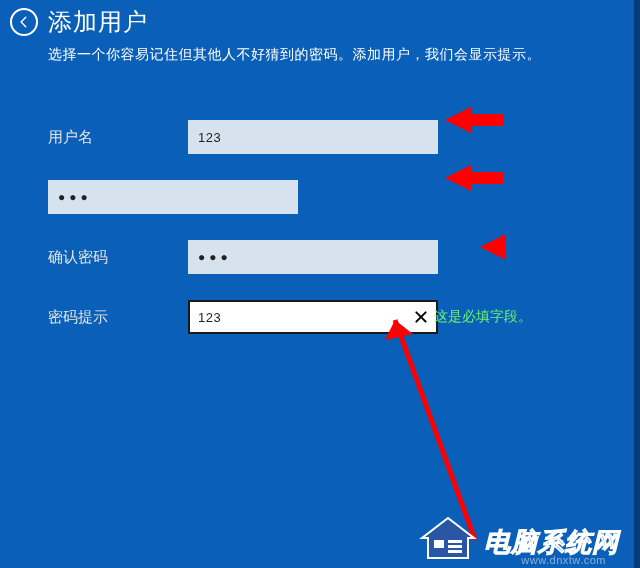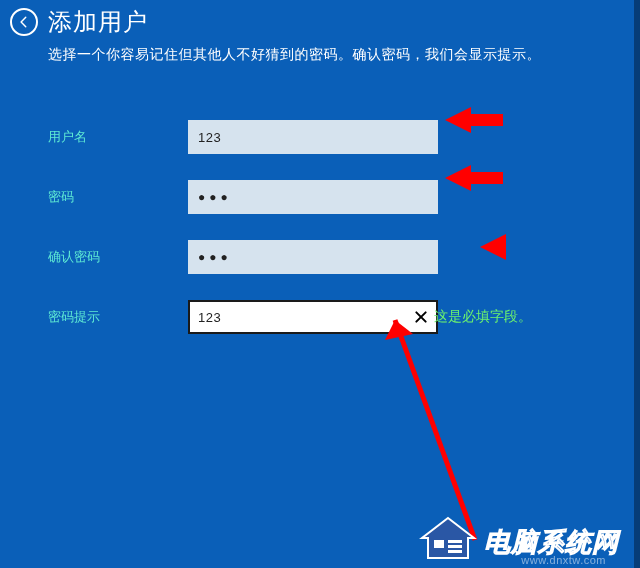--- a/index.html
+++ b/index.html
@@ -40,22 +40,22 @@
     padding: 56px 48px 0 48px;
   }
   .row {
     display: flex;
     align-items: center;
     margin-bottom: 26px;
     position: relative;
   }
   .label {
     width: 140px;
-    font-size: 13px;
-    color: #5eead4;
+    font-size: 15px;
+    color: #e5e5e5;
   }
   .input-wrap {
     position: relative;
     width: 250px;
   }
   .input {
     width: 250px;
     height: 34px;
     border: none;
     padding: 0 10px;
@@ -145,33 +145,32 @@
 <body>
 
 <div class="header">
   <div class="back-btn">
     <svg viewBox="0 0 24 24">
       <path d="M15 4 L7 12 L15 20" stroke="#ffffff" stroke-width="2.5" fill="none" stroke-linecap="round" stroke-linejoin="round"></path>
     </svg>
   </div>
   <div class="title">添加用户</div>
 </div>
-<div class="subtitle">选择一个你容易记住但其他人不好猜到的密码。确认密码，我们会显示提示。</div>
+<div class="subtitle">选择一个你容易记住但其他人不好猜到的密码。添加用户，我们会显示提示。</div>
 
 <div class="form">
 
   <div class="row">
     <div class="label">用户名</div>
     <div class="input-wrap">
       <input class="input" type="text" value="123" style="">
     </div>
   </div>
 
   <div class="row">
-    <div class="label">密码</div>
     <div class="input-wrap">
       <div class="input pwd-dots" style="line-height:34px;">●●●</div>
     </div>
   </div>
 
   <div class="row">
     <div class="label">确认密码</div>
     <div class="input-wrap">
       <div class="input pwd-dots" style="line-height:34px;">●●●</div>
     </div>

